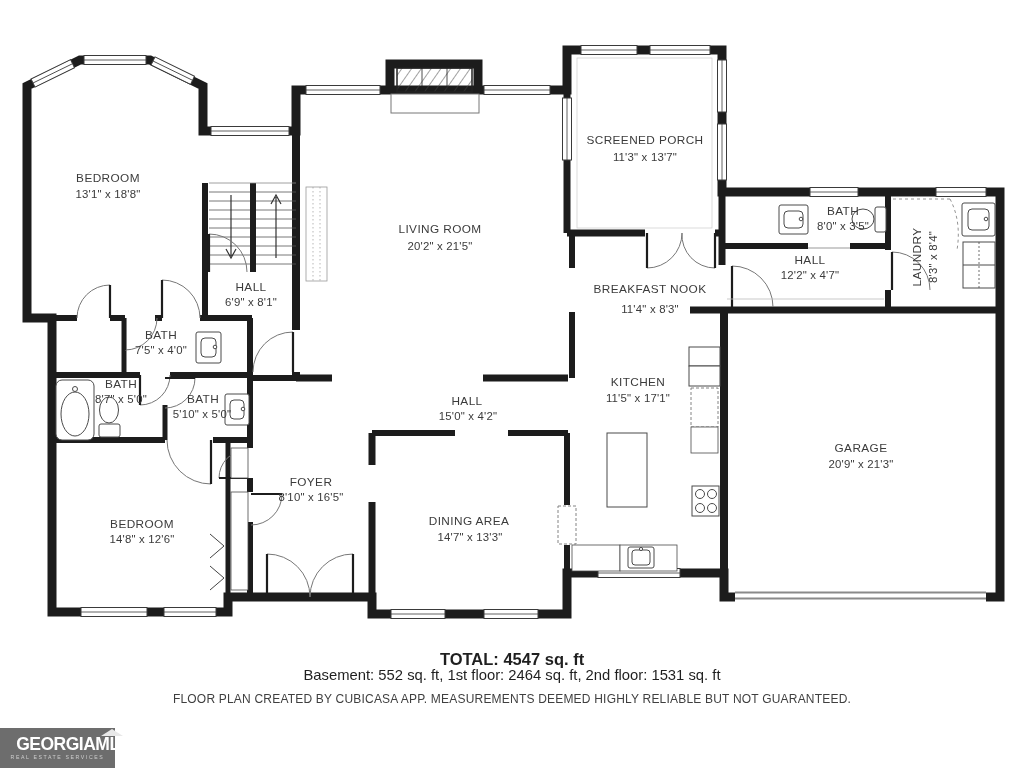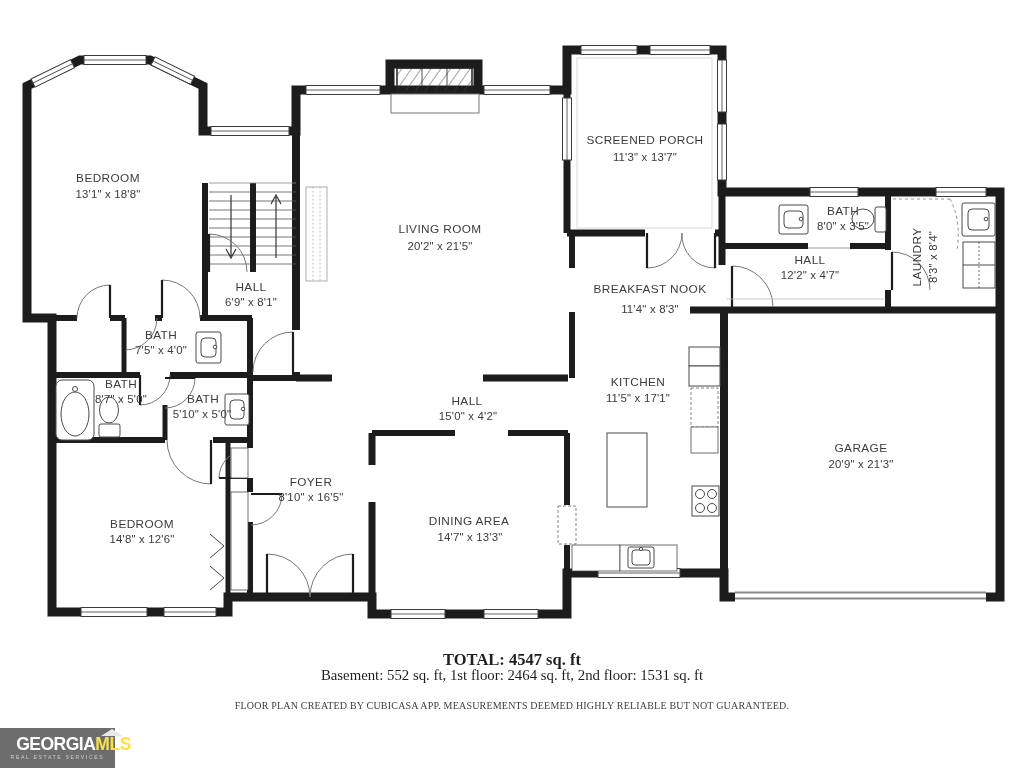--- a/index.html
+++ b/index.html
@@ -1,29 +1,29 @@
 <!DOCTYPE html>
 <html><head>
 <meta charset="utf-8">
 <style>
   html,body{margin:0;padding:0;background:#fff;}
   .canvas{position:relative;width:1024px;height:768px;background:#ffffff;overflow:hidden;
           font-family:"Liberation Sans", sans-serif;}
   svg text{font-family:"Liberation Sans", sans-serif;}
   .rname{font-size:11.8px;letter-spacing:.4px;fill:#3b3b3b;text-anchor:middle;}
   .rdims{font-size:11.4px;letter-spacing:.2px;fill:#3b3b3b;text-anchor:middle;}
-  .summary{position:absolute;left:0;top:651px;width:1024px;text-align:center;color:#1f1f1f;font-family:Liberation Serif, serif;}
+  .summary{position:absolute;left:0;top:651px;width:1024px;text-align:center;color:#1f1f1f;}
   .total{font-size:16.5px;font-weight:bold;line-height:17px;}
   .sline{font-size:14.8px;line-height:14.8px;}
-  .disclaimer{font-size:10px;color:#3f3f3f;margin-top:17px;letter-spacing:.2px;}
+  .disclaimer{font-size:12px;color:#3f3f3f;margin-top:9px;letter-spacing:.2px;}
   .logo{position:absolute;left:0;bottom:0;width:115px;height:40px;background:#6d6d6d;
         display:flex;flex-direction:column;align-items:center;justify-content:center;}
   .logo-row{position:relative;line-height:17px;white-space:nowrap;}
   .logo-primary{color:#ffffff;font-weight:bold;font-size:17.5px;letter-spacing:-.5px;padding-left:32px;}
-  .logo-secondary{color:#fde047;font-weight:bold;font-size:17.5px;letter-spacing:-.5px;margin-top:40px;}
+  .logo-secondary{color:#ffffff;font-weight:bold;font-size:17.5px;letter-spacing:-.5px;margin-top:40px;}
   .logo-roof{position:absolute;top:-7px;right:8px;width:0;height:0;
              border-left:11px solid transparent;border-right:11px solid transparent;
              border-bottom:7px solid #e8e8e8;}
   .logo-tagline{color:#cfcfcf;font-size:5.2px;letter-spacing:1.6px;margin-top:1px;white-space:nowrap;}
 </style>
 </head>
 <body>
 
 <div class="canvas">
 

